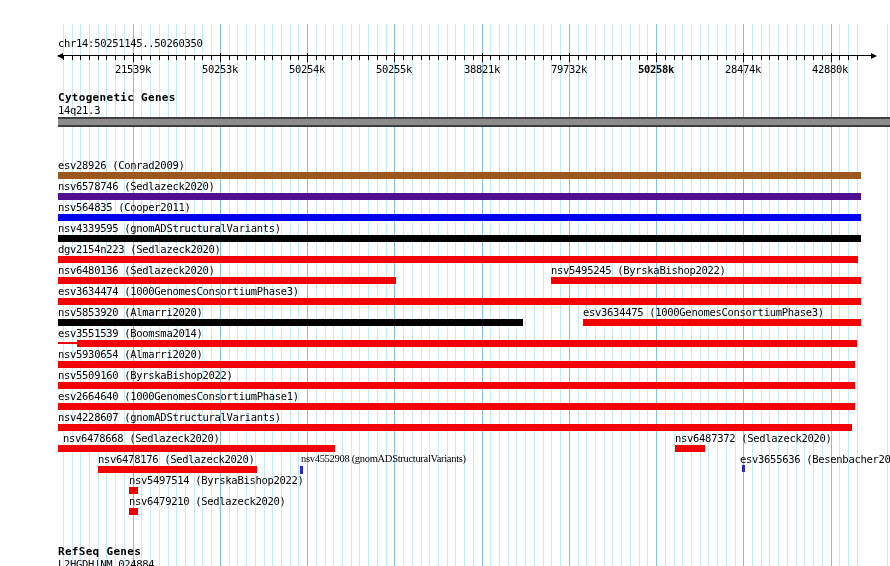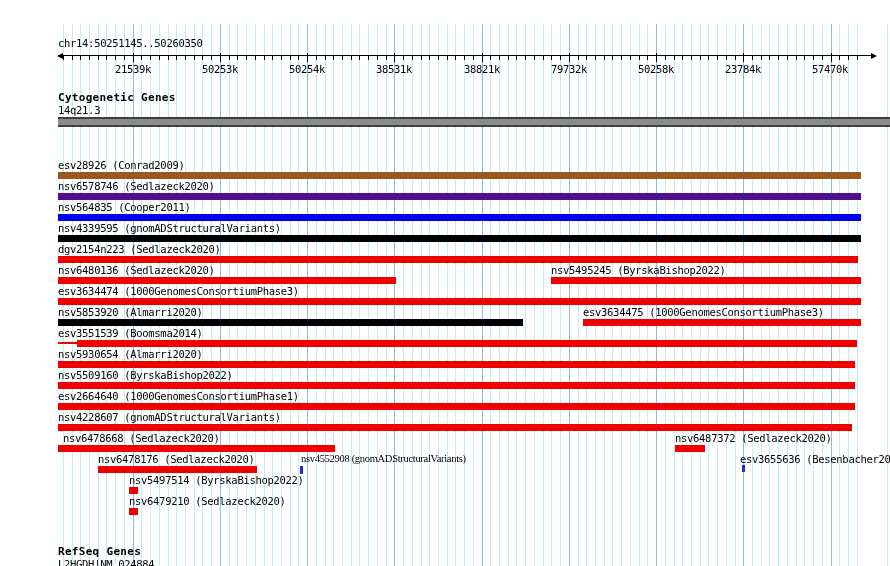--- a/index.html
+++ b/index.html
@@ -219,26 +219,26 @@
       <div class="tick" style="left: 804.3px; top: 32px; height: 4px;"></div>
       <div class="tick" style="left: 813.1px; top: 32px; height: 4px;"></div>
       <div class="tick" style="left: 821.8px; top: 32px; height: 4px;"></div>
       <div class="tick" style="left: 830.5px; top: 29px; height: 9px;"></div>
       <div class="tick" style="left: 839.2px; top: 32px; height: 4px;"></div>
       <div class="tick" style="left: 848px; top: 32px; height: 4px;"></div>
       <div class="tick" style="left: 856.7px; top: 32px; height: 4px;"></div>
       <div class="ticklbl" style="left: 133px; top: 39px;">21539k</div>
       <div class="ticklbl" style="left: 220px; top: 39px;">50253k</div>
       <div class="ticklbl" style="left: 307px; top: 39px;">50254k</div>
-      <div class="ticklbl" style="left: 394px; top: 39px;">38531k</div>
+      <div class="ticklbl" style="left: 394px; top: 39px;">50255k</div>
       <div class="ticklbl" style="left: 482px; top: 39px;">38821k</div>
       <div class="ticklbl" style="left: 569px; top: 39px;">79732k</div>
-      <div class="ticklbl" style="left: 656px; top: 39px;">50258k</div>
-      <div class="ticklbl" style="left: 743px; top: 39px;">23784k</div>
-      <div class="ticklbl" style="left: 830px; top: 39px;">57470k</div>
+      <div class="ticklbl" style="left: 656px; top: 39px; font-weight: bold;">50258k</div>
+      <div class="ticklbl" style="left: 743px; top: 39px;">28474k</div>
+      <div class="ticklbl" style="left: 830px; top: 39px;">42880k</div>
     </div>
 
   <div class="hdr" style="left:58px;top:67px;">Cytogenetic Genes</div>
   <div class="lbl" style="left:58px;top:80px;">14q21.3</div>
   <div id="cytoband-bar" class="cytoband" style="left: 58px; top: 93px; width: 832px; height: 10px;"></div>
 
   <div id="dgv-rows">
       <div class="lbl" style="left: 58px; top: 135px;">esv28926 (Conrad2009)</div>
       <div class="bar" style="left: 58px; top: 148px; width: 803px; height: 7px; background: rgb(156, 87, 28);"></div>
       <div class="lbl" style="left: 58px; top: 156px;">nsv6578746 (Sedlazeck2020)</div>

